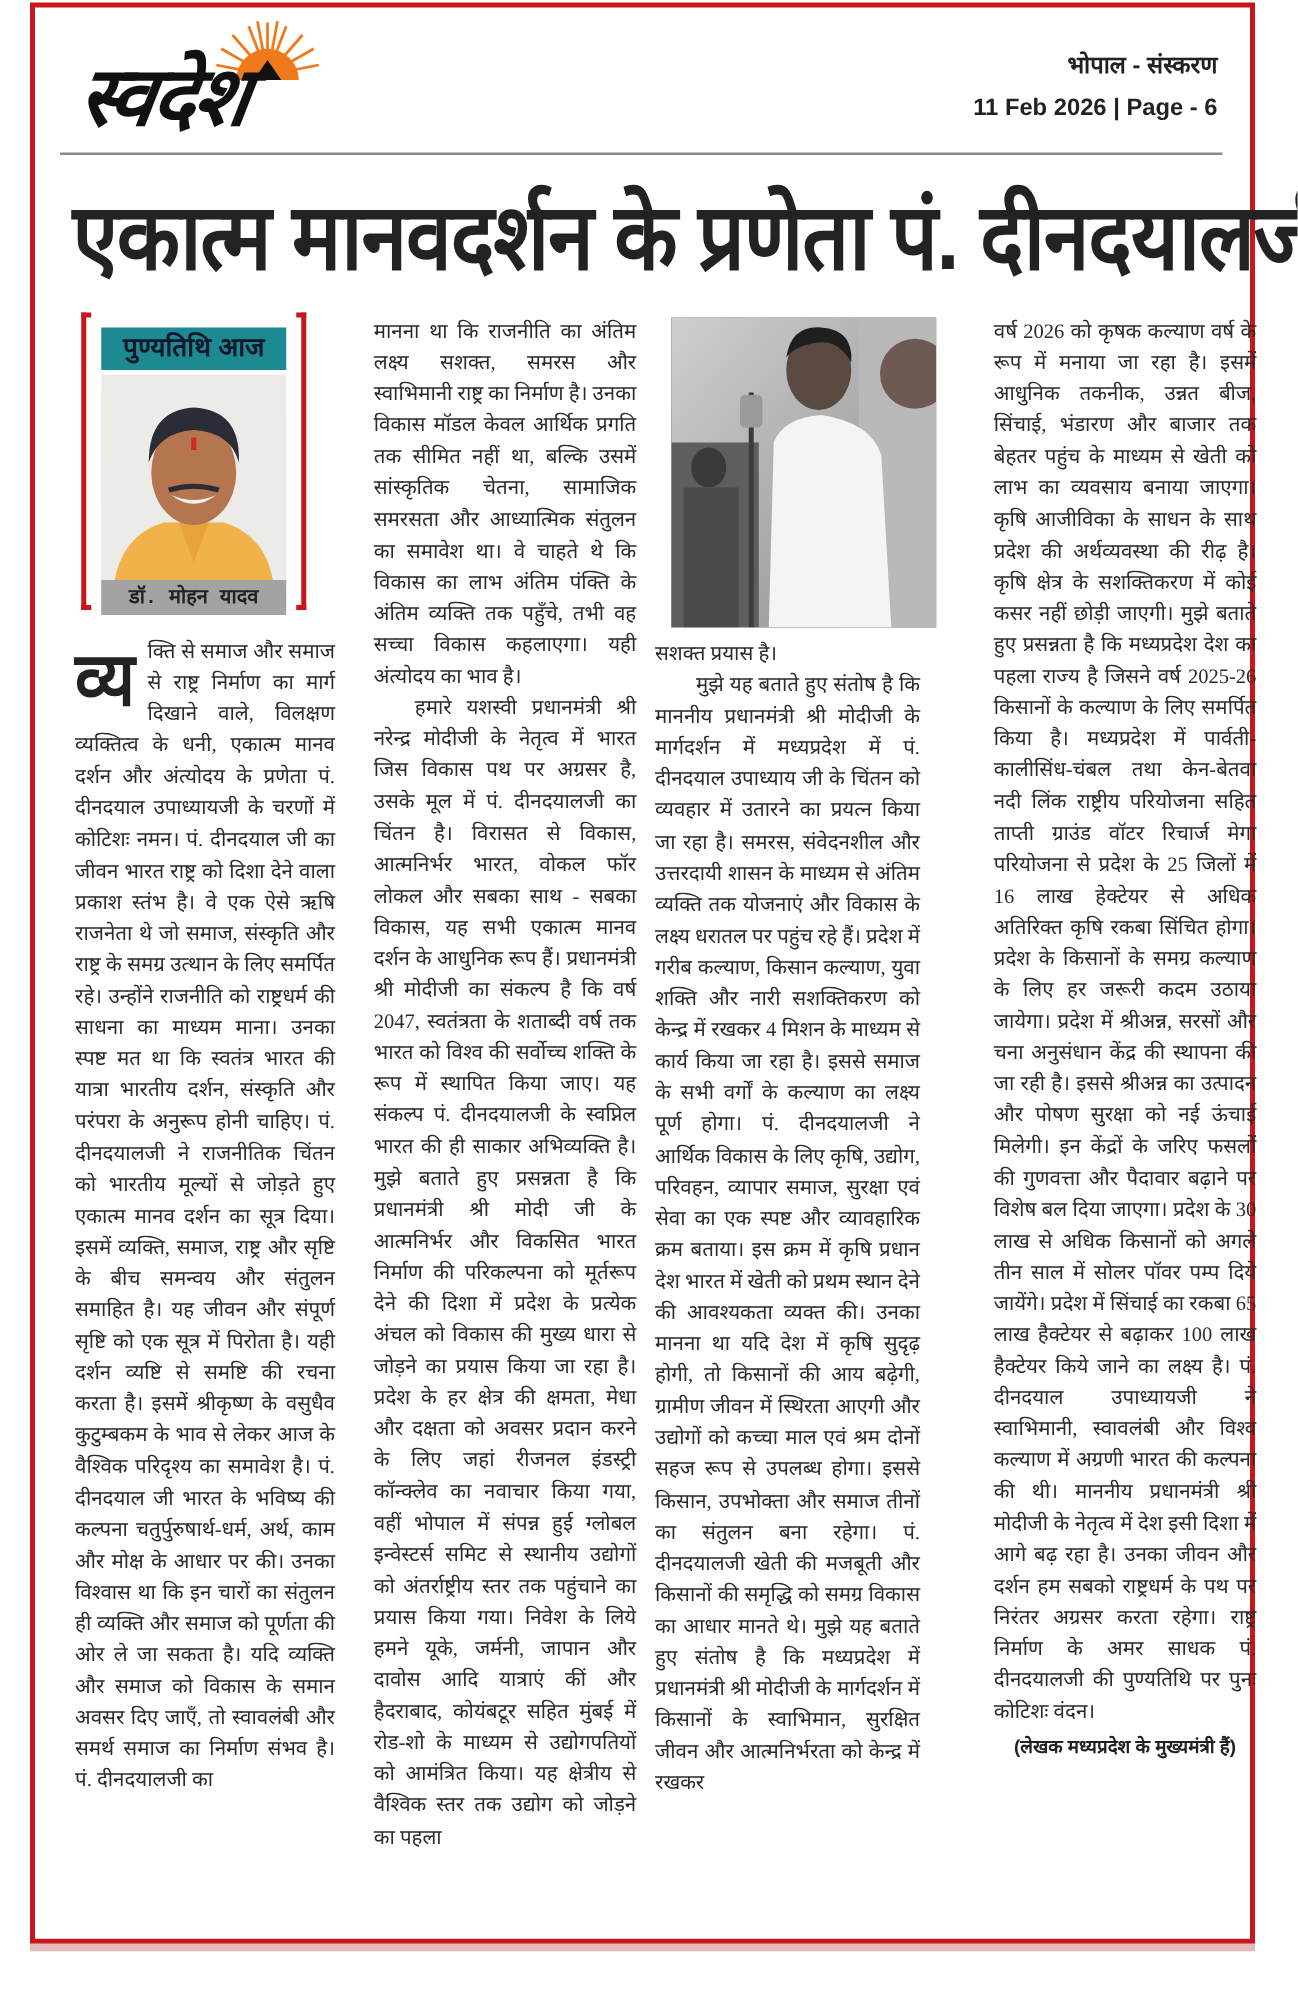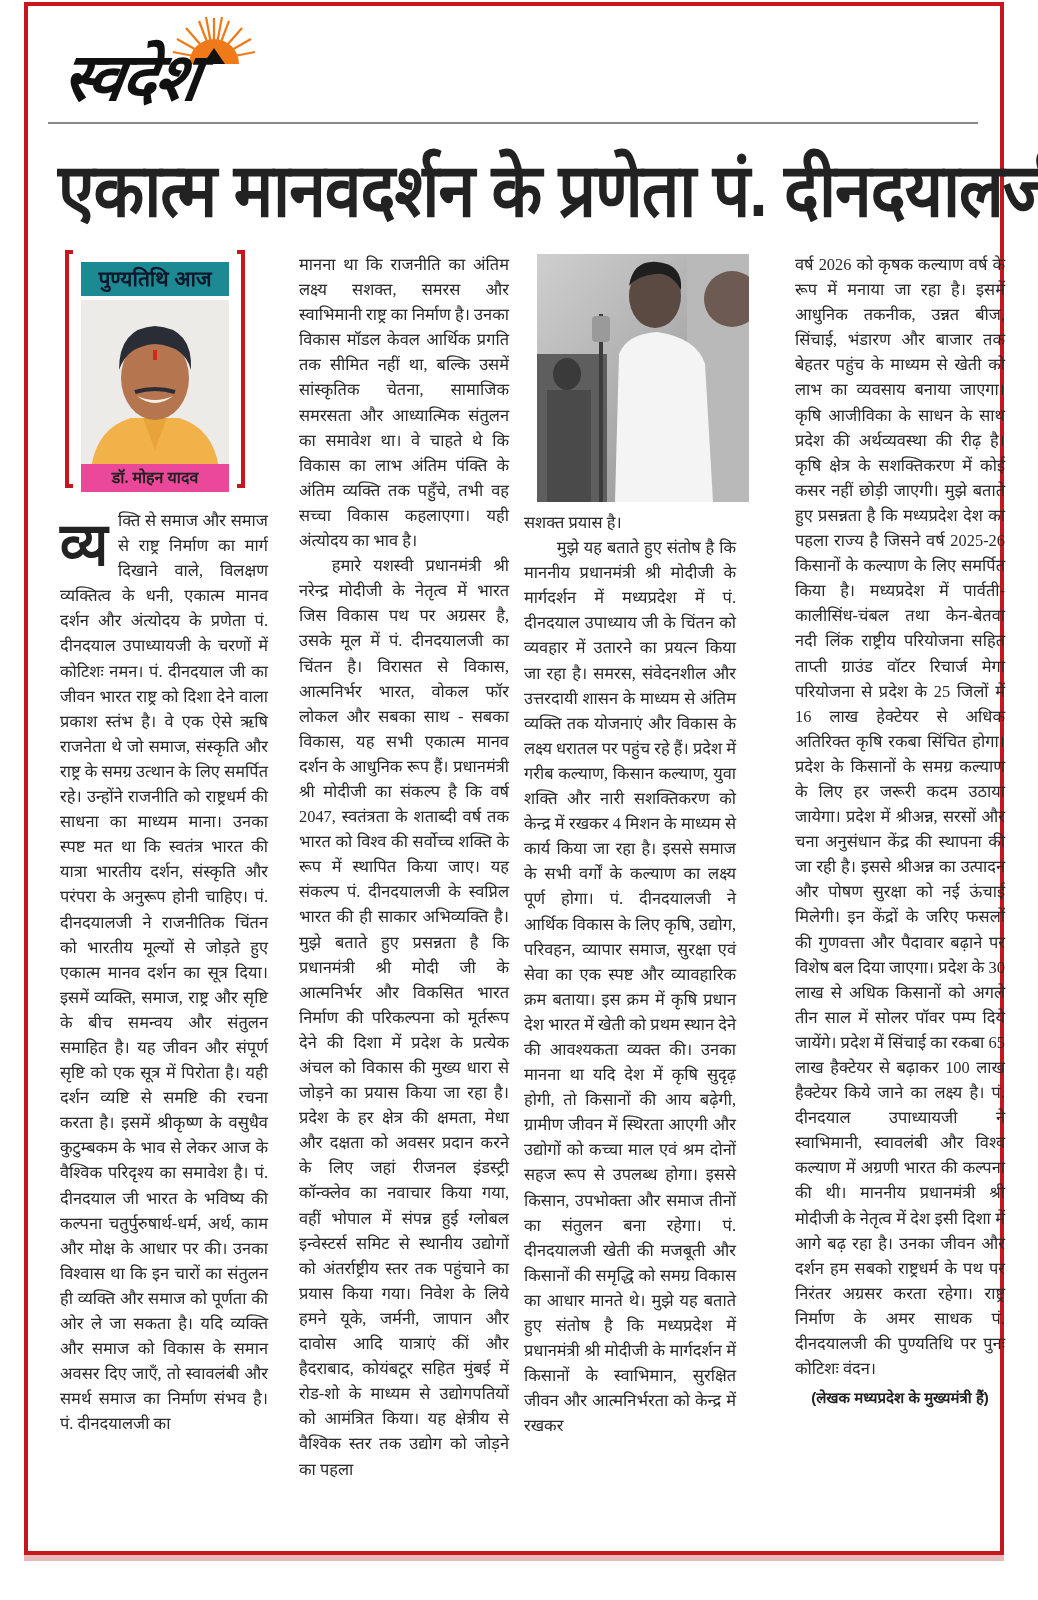--- a/index.html
+++ b/index.html
@@ -19,21 +19,21 @@
   .col p + p { text-indent: 2em; }
   .col2 { left: 271px; width: 210px; }
   .col3 { left: 496px; width: 212px; }
   .col4 { left: 742px; width: 210px; margin-left: 25px; }
   .tribute { position: absolute; left: 37px; top: 244px; width: 180px; height: 246px; }
   .bracket { position: absolute; top: 0; width: 8px; height: 238px; border-top: 4px solid #c8161d; border-bottom: 4px solid #c8161d; box-sizing: border-box; }
   .bracket.left { left: 0; border-left: 4px solid #c8161d; }
   .bracket.right { right: 0; border-right: 4px solid #c8161d; }
   .tribute-label { position: absolute; left: 16px; top: 12px; width: 148px; height: 34px; background: #1d8a93; color: #0f172a; font-family: "Liberation Sans", sans-serif; font-weight: bold; font-size: 21px; line-height: 34px; text-align: center; }
   .portrait { position: absolute; left: 16px; top: 50px; width: 148px; height: 168px; background: linear-gradient(180deg, #ececec 0%, #e6e1d8 100%); overflow: hidden; }
-  .name-plate { position: absolute; left: 16px; top: 214px; width: 148px; height: 28px; background: #ec4899; font-family: Liberation Serif, serif; font-weight: bold; font-size: 16px; line-height: 28px; text-align: center; color: #222; }
+  .name-plate { position: absolute; left: 16px; top: 214px; width: 148px; height: 28px; background: #a3a3a3; font-family: Liberation Mono, monospace; font-weight: bold; font-size: 16px; line-height: 28px; text-align: center; color: #222; }
   .body1 { position: absolute; left: 32px; top: 502px; width: 208px; font-family: "Liberation Serif", serif; font-size: 16.4px; line-height: 25.1px; text-align: justify; color: #2a2a2a; }
   .dropcap { float: left; font-family: "Liberation Sans", sans-serif; font-weight: bold; font-size: 52px; line-height: 56px; margin: 4px 10px 0 0; color: #222; transform: scaleY(1.15); transform-origin: top; }
   .photo { position: absolute; left: 509px; top: 248px; width: 212px; height: 248px; background: #7a7a7a; overflow: hidden; }
   .col3-text { top: 504px; }
   .byline { text-align: center; font-family: "Liberation Sans", sans-serif; font-weight: bold; font-size: 15px; line-height: 26px; color: #222; margin-top: 4px; }
 </style>
 </head>
 <body>
 
 <div class="frame">
@@ -51,20 +51,24 @@
           <line x1="55" y1="48" x2="92" y2="27"></line>
           <line x1="55" y1="48" x2="14" y2="40"></line>
           <line x1="55" y1="48" x2="96" y2="40"></line>
           <line x1="55" y1="48" x2="47" y2="5"></line>
           <line x1="55" y1="48" x2="63" y2="5"></line>
         </g>
         <path d="M30 52 A25 25 0 0 1 80 52 Z" fill="#f07a1a"></path>
         <path d="M44 52 L55 36 L66 52 Z" fill="#111"></path>
       </svg>
       <div class="logo-text">स्वदेश</div>
+    </div>
+    <div class="edition">
+      <div class="city">भोपाल - संस्करण</div>
+      <div class="date">11 Feb 2026 | Page - 6</div>
     </div>
     <div class="rule"></div>
   </div>
 
   <div class="headline">एकात्म मानवदर्शन के प्रणेता पं. दीनदयालजी</div>
 
   <div class="tribute">
     <div class="bracket left"></div>
     <div class="bracket right"></div>
     <div class="tribute-label">पुण्यतिथि आज</div>

